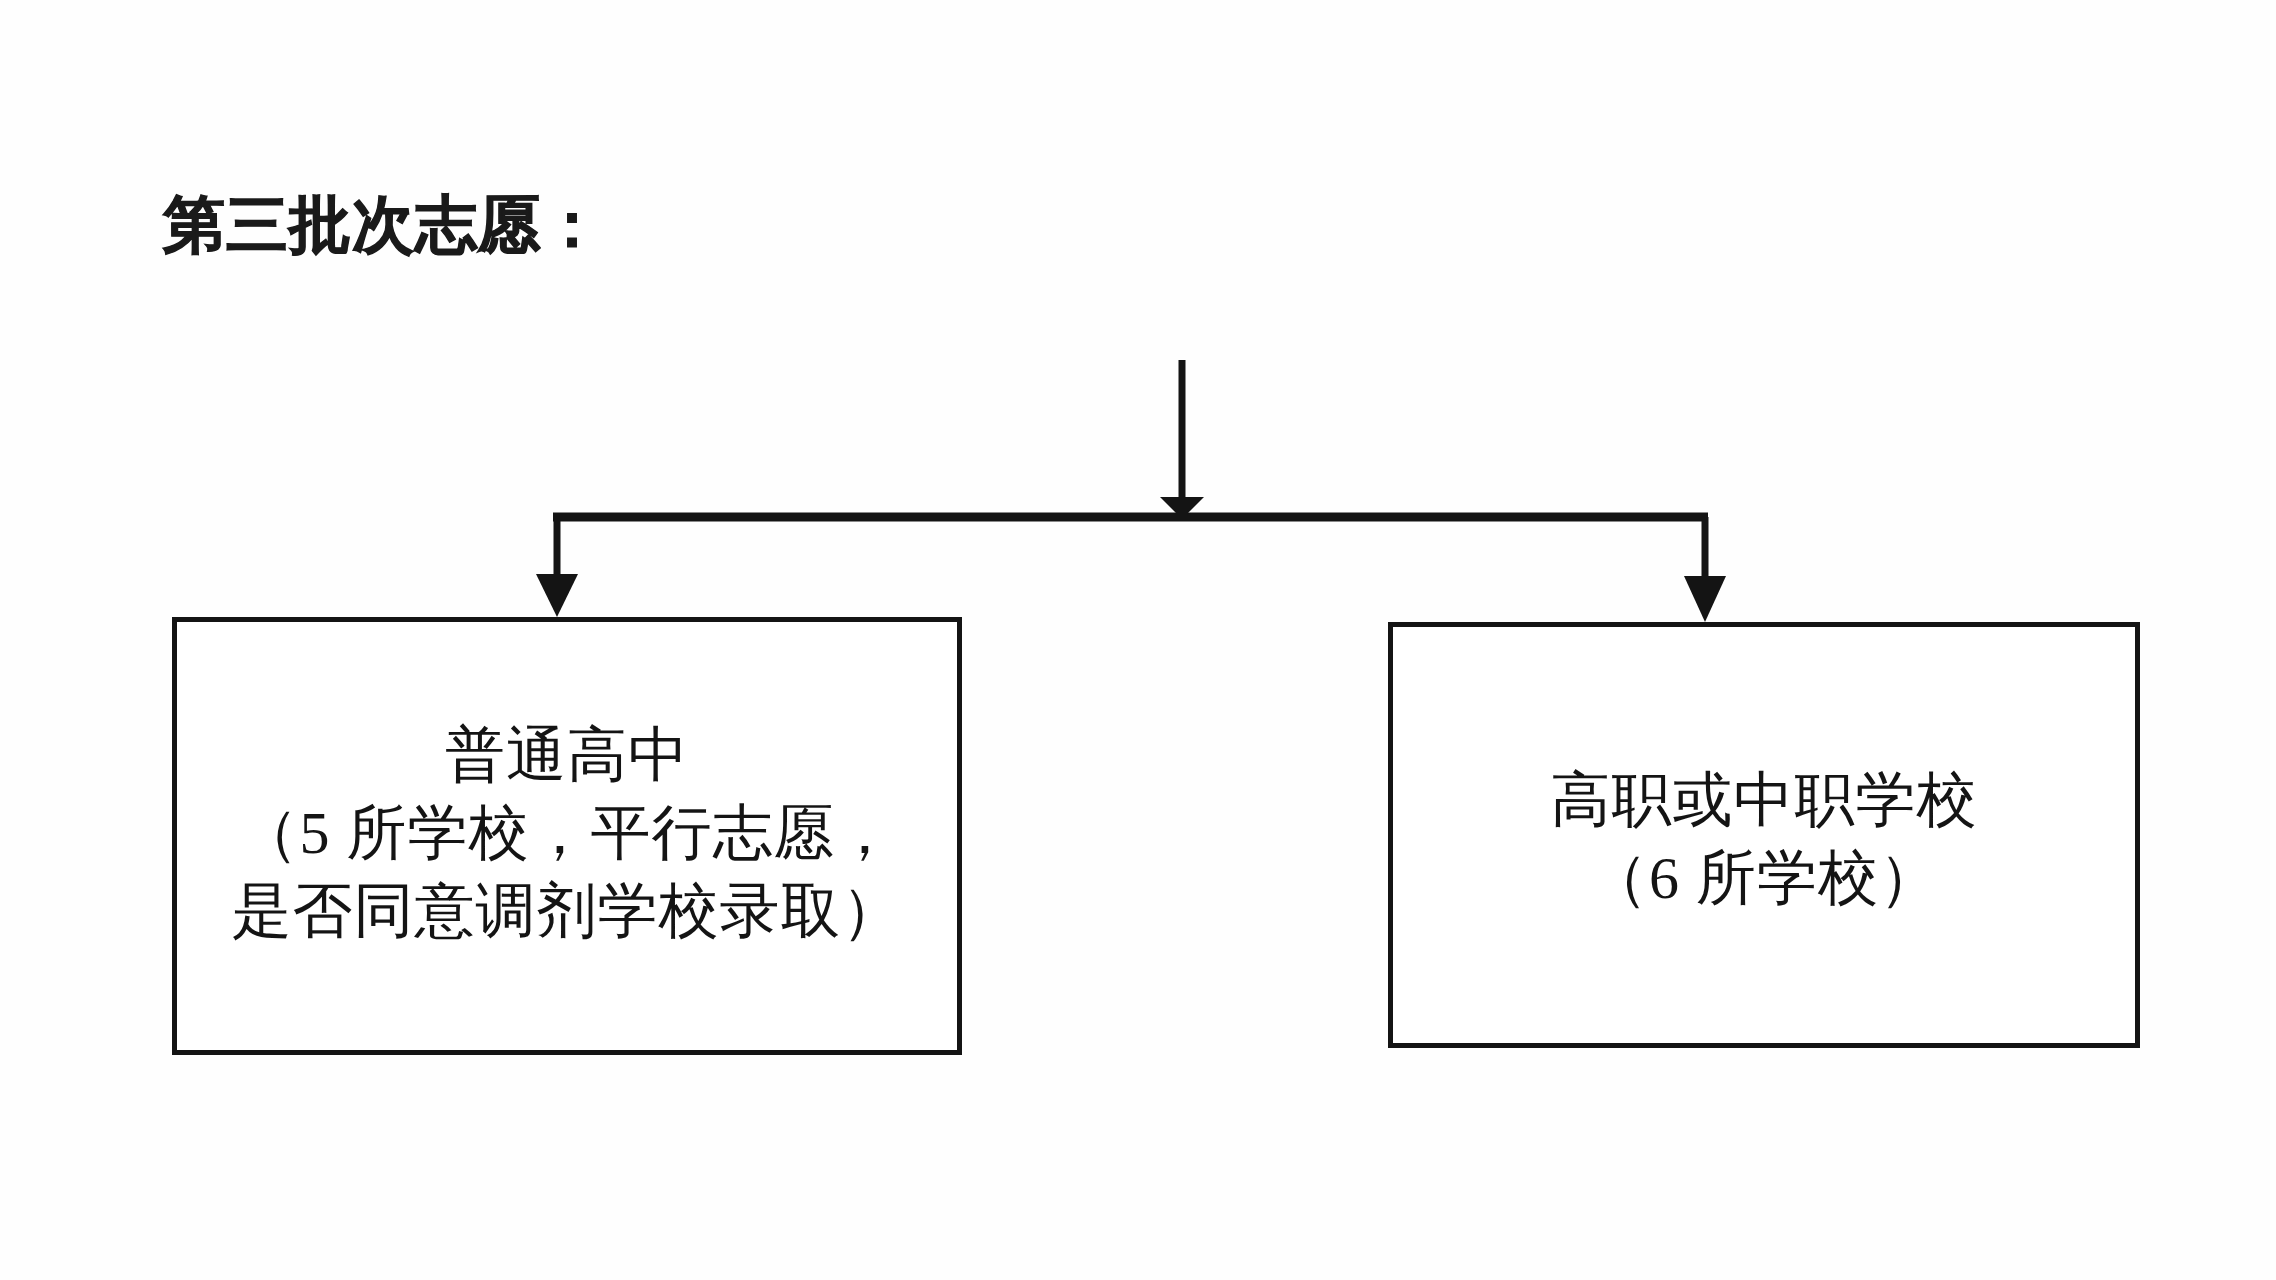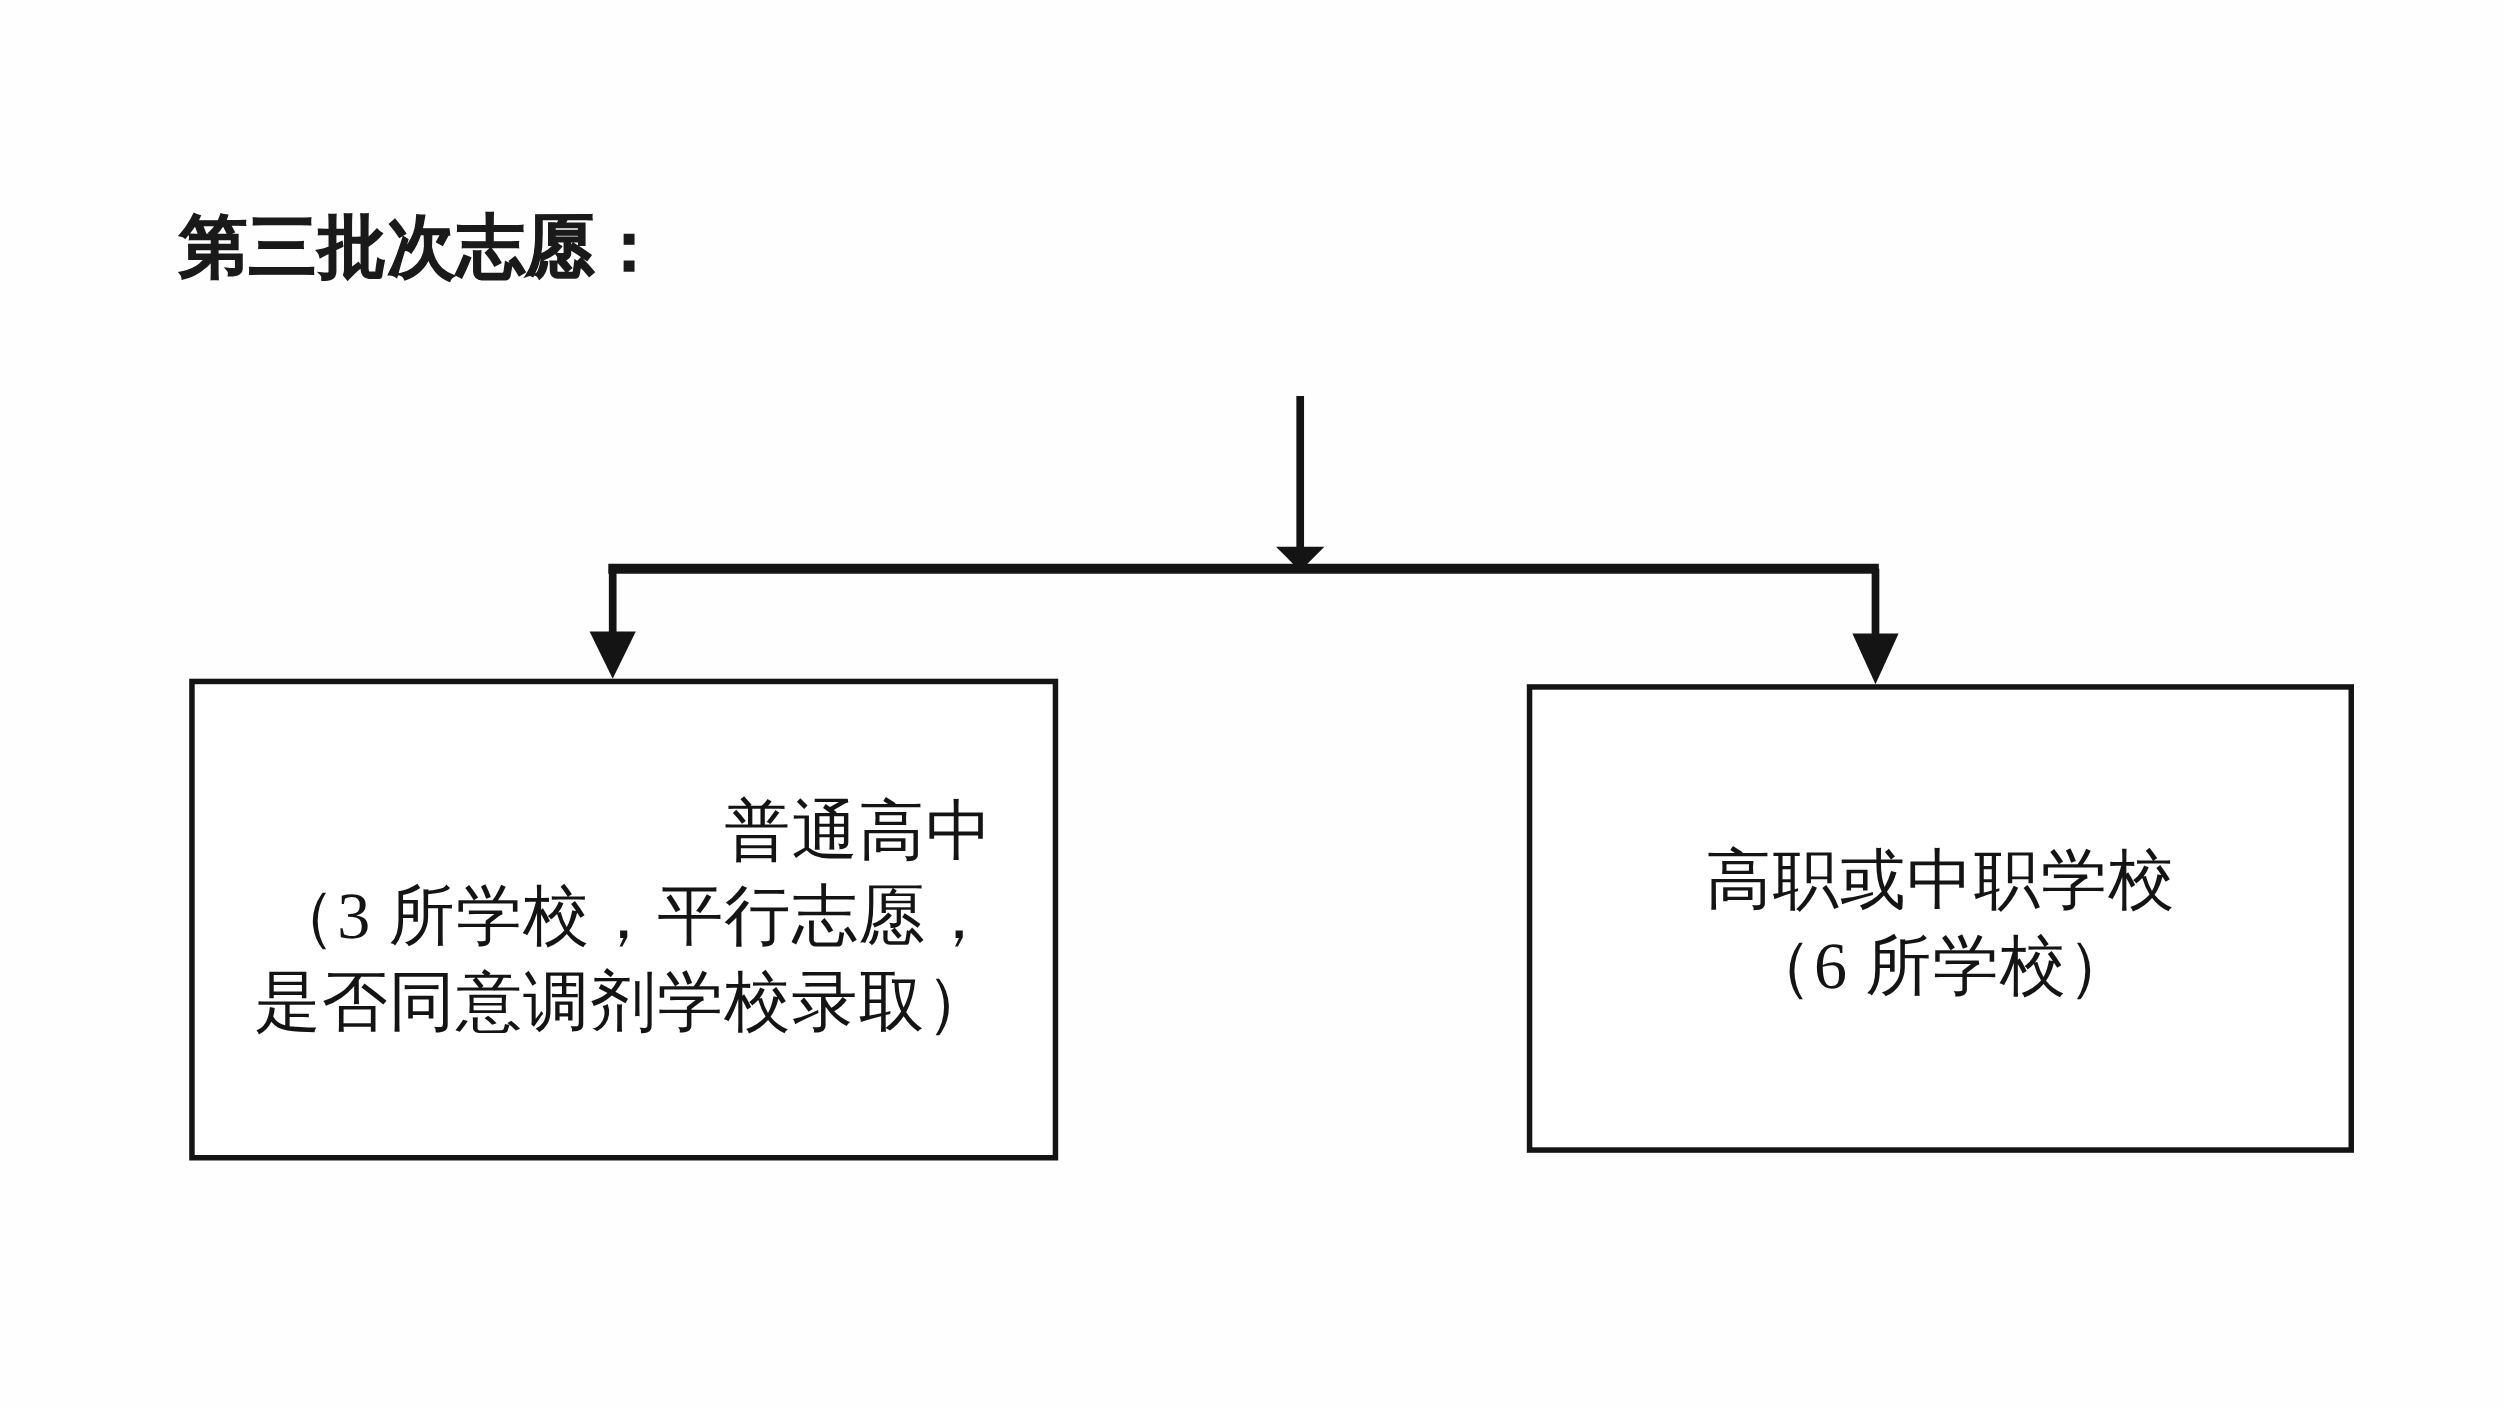--- a/index.html
+++ b/index.html
@@ -72,21 +72,20 @@
   }
 
   #box-left {
     left: 172px;
     top: 617px;
     width: 790px;
     height: 438px;
   }
   #box-left .stack {
     margin-top: -6px;
-    text-align: right;
   }
 
   #box-right {
     left: 1388px;
     top: 622px;
     width: 752px;
     height: 426px;
     align-items: center;
   }
   #box-right .stack {
@@ -110,21 +109,21 @@
     <line x1="557" y1="517" x2="557" y2="578" stroke="#141414" stroke-width="7"></line>
     <polygon points="536,574 578,574 557,617" fill="#141414"></polygon>
 
     <line x1="1705" y1="517" x2="1705" y2="580" stroke="#141414" stroke-width="7"></line>
     <polygon points="1684,576 1726,576 1705,622" fill="#141414"></polygon>
   </svg>
 
   <div class="node-box" id="box-left">
     <div class="stack">
       <div class="line">普通高中</div>
-      <div class="line">（3 所学校，平行志愿，</div>
+      <div class="line">（5 所学校，平行志愿，</div>
       <div class="line">是否同意调剂学校录取）</div>
     </div>
   </div>
 
   <div class="node-box" id="box-right">
     <div class="stack">
       <div class="line">高职或中职学校</div>
       <div class="line">（6 所学校）</div>
     </div>
   </div>

